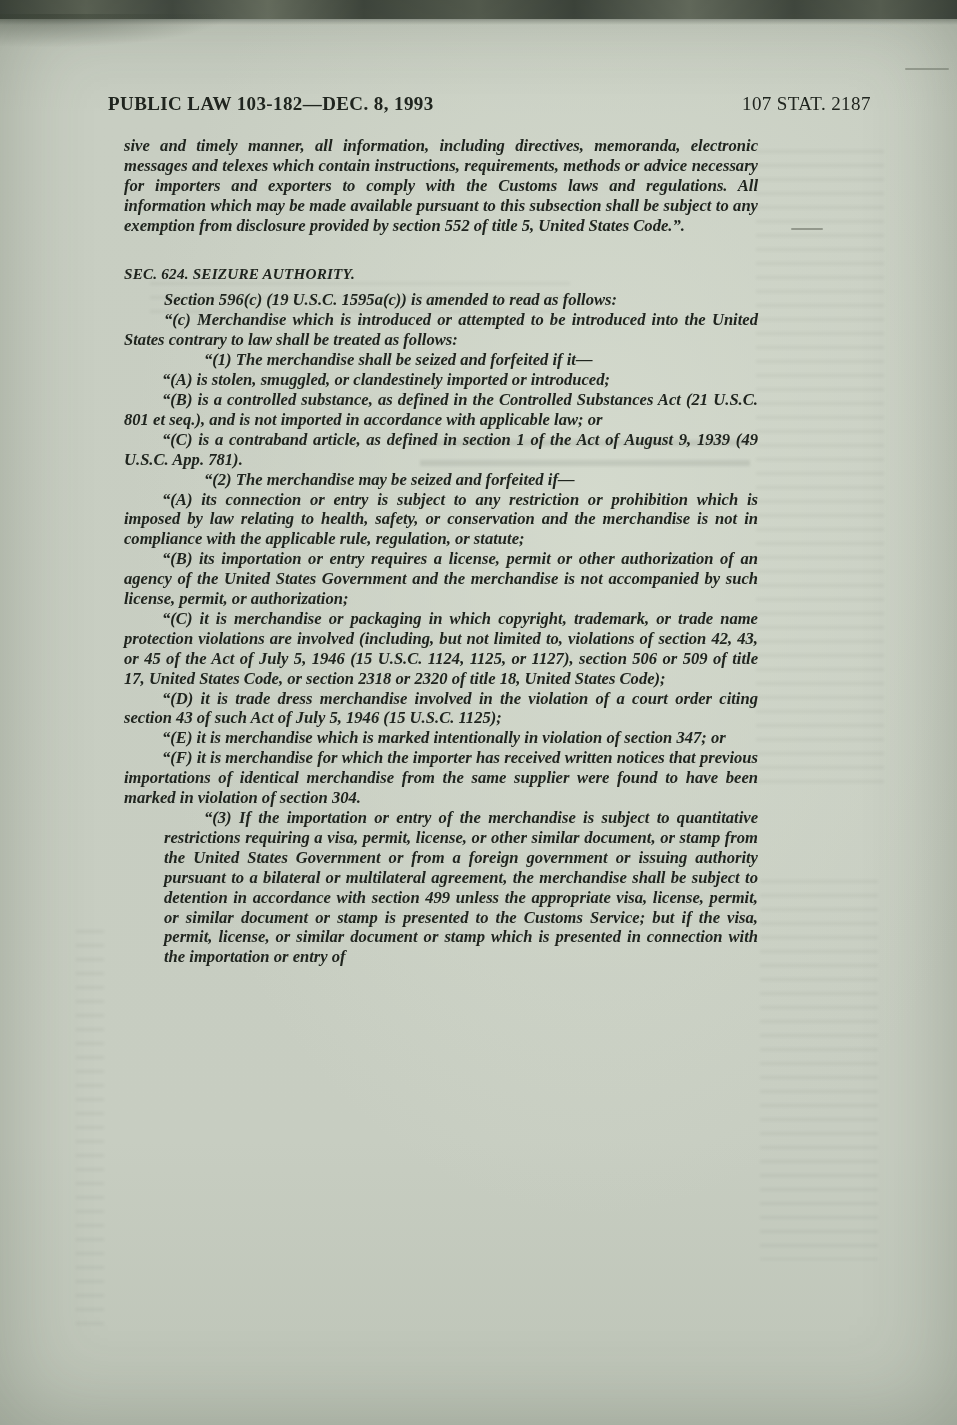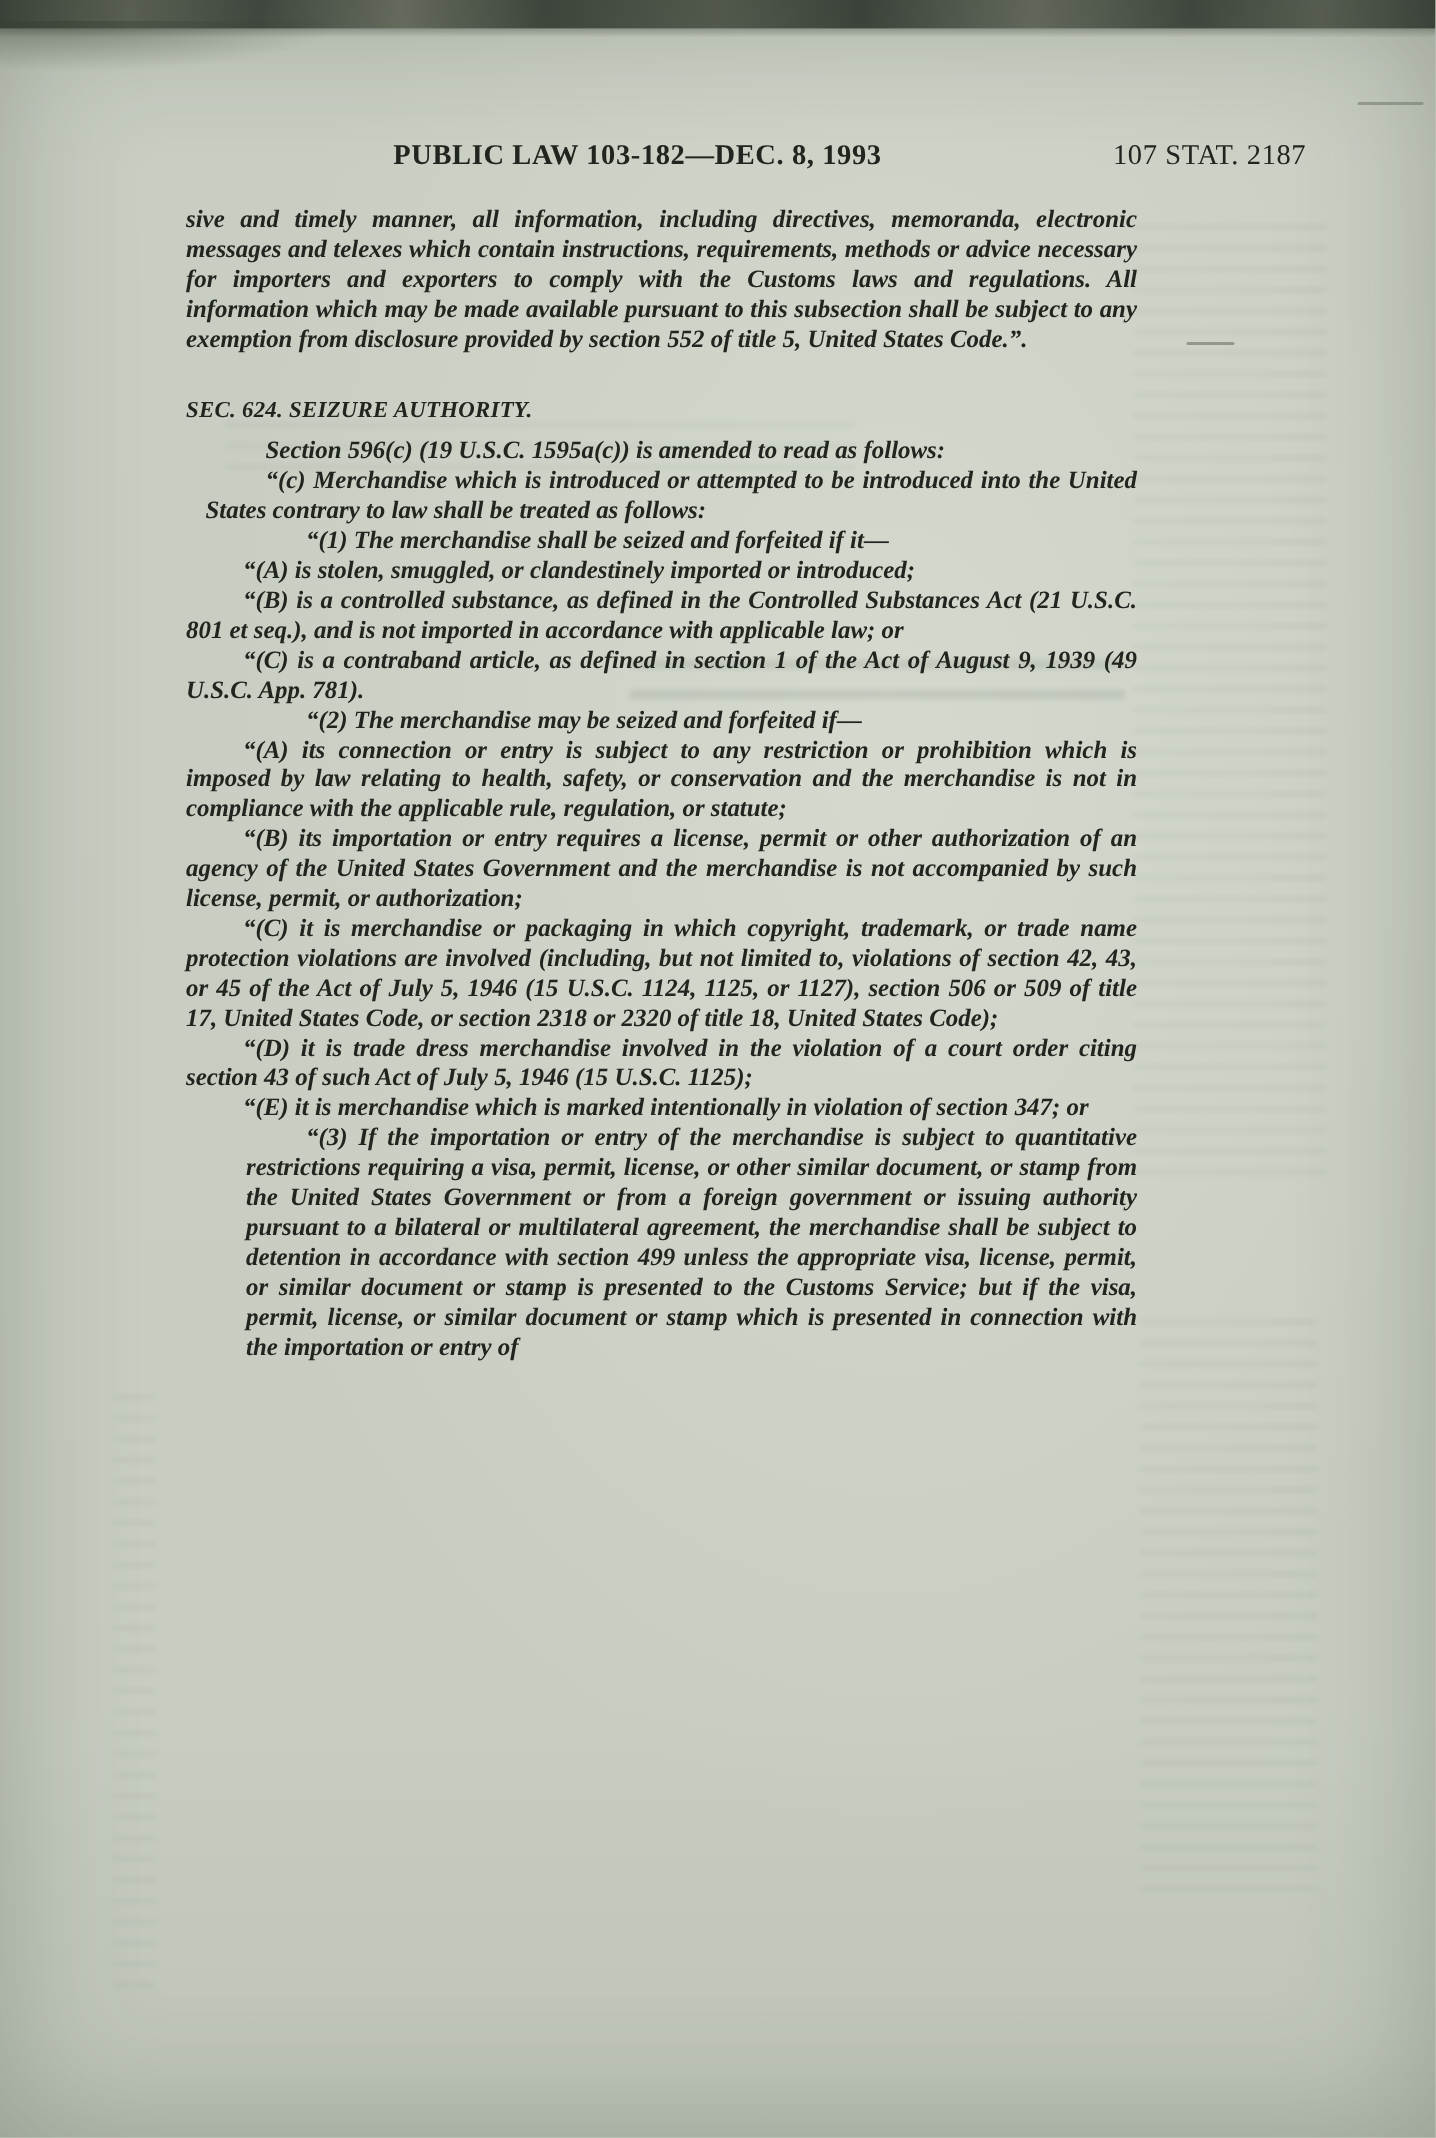--- a/index.html
+++ b/index.html
@@ -37,34 +37,34 @@
   .margin-dash {
     position:absolute; top:228px; left:791px; width:32px; height:2px;
     background:#6d7266; opacity:.6; border-radius:1px;
   }
 
   .doc-header {
     position:absolute; top:93px; left:108px; width:770px;
     display:flex; align-items:baseline;
     color: var(--ink, #20251f);
   }
-  .doc-title   { width:634px; text-align:center; font-size:19px; font-weight:bold; letter-spacing:.4px; }
+  .doc-title   { width:634px; text-align:left; font-size:19px; font-weight:bold; letter-spacing:.4px; }
   .doc-stat    { flex:1; text-align:left; font-size:19px; font-weight:normal; letter-spacing:.4px; }
 
   .doc-body {
     position:absolute; top:136px; left:124px; width:634px;
     font-size:16.6px; line-height:19.9px; font-weight:bold;
     color: var(--ink, #20251f);
     text-align:justify;
     font-style:italic;
   }
   .doc-body p { text-align:justify; }
   .p-flush   { text-indent:0; }
   .p-heading { font-size:15.2px; letter-spacing:.2px; margin:28px 0 7px 0; text-align:left !important; }
-  .p-sub     { text-indent:40px;margin-left:13px; }
+  .p-sub     { text-indent:40px; }
   .p-par     { margin-left:40px; text-indent:40px; }
   .p-subpar  { text-indent:38px; }
 
   
   .smudge {
     position:absolute; pointer-events:none;
     background: repeating-linear-gradient(180deg, #39413a 0 3px, transparent 3px 14px);
     opacity:.055; filter:blur(1.6px);
   }
   .smudge.strong { opacity:.10; background: repeating-linear-gradient(180deg, #343c35 0 6px, transparent 6px 20px); }
@@ -97,15 +97,16 @@
       <p class="para p-par">“(1) The merchandise shall be seized and forfeited if it—</p>
       <p class="para p-subpar">“(A) is stolen, smuggled, or clandestinely imported or introduced;</p>
       <p class="para p-subpar">“(B) is a controlled substance, as defined in the Controlled Substances Act (21 U.S.C. 801 et seq.), and is not imported in accordance with applicable law; or</p>
       <p class="para p-subpar">“(C) is a contraband article, as defined in section 1 of the Act of August 9, 1939 (49 U.S.C. App. 781).</p>
       <p class="para p-par">“(2) The merchandise may be seized and forfeited if—</p>
       <p class="para p-subpar">“(A) its connection or entry is subject to any restriction or prohibition which is imposed by law relating to health, safety, or conservation and the merchandise is not in compliance with the applicable rule, regulation, or statute;</p>
       <p class="para p-subpar">“(B) its importation or entry requires a license, permit or other authorization of an agency of the United States Government and the merchandise is not accompanied by such license, permit, or authorization;</p>
       <p class="para p-subpar">“(C) it is merchandise or packaging in which copyright, trademark, or trade name protection violations are involved (including, but not limited to, violations of section 42, 43, or 45 of the Act of July 5, 1946 (15 U.S.C. 1124, 1125, or 1127), section 506 or 509 of title 17, United States Code, or section 2318 or 2320 of title 18, United States Code);</p>
       <p class="para p-subpar">“(D) it is trade dress merchandise involved in the violation of a court order citing section 43 of such Act of July 5, 1946 (15 U.S.C. 1125);</p>
       <p class="para p-subpar">“(E) it is merchandise which is marked intentionally in violation of section 347; or</p>
+      <p class="para p-subpar">“(F) it is merchandise for which the importer has received written notices that previous importations of identical merchandise from the same supplier were found to have been marked in violation of section 304.</p>
       <p class="para p-par">“(3) If the importation or entry of the merchandise is subject to quantitative restrictions requiring a visa, permit, license, or other similar document, or stamp from the United States Government or from a foreign government or issuing authority pursuant to a bilateral or multilateral agreement, the merchandise shall be subject to detention in accordance with section 499 unless the appropriate visa, license, permit, or similar document or stamp is presented to the Customs Service; but if the visa, permit, license, or similar document or stamp which is presented in connection with the importation or entry of</p>
     </div>
 </div>
 
 </body></html>

